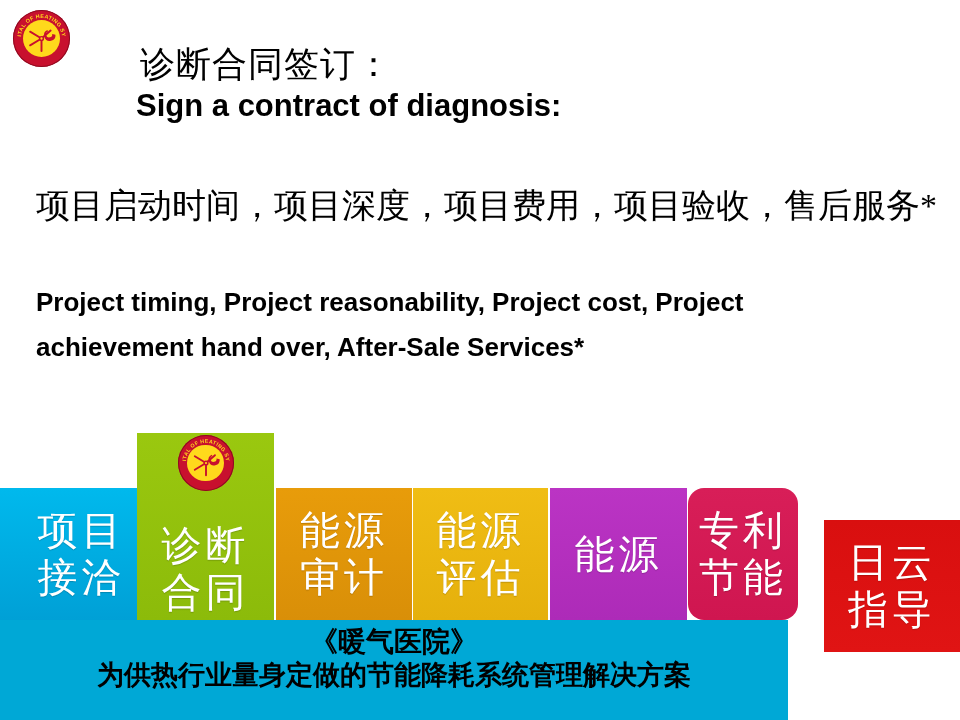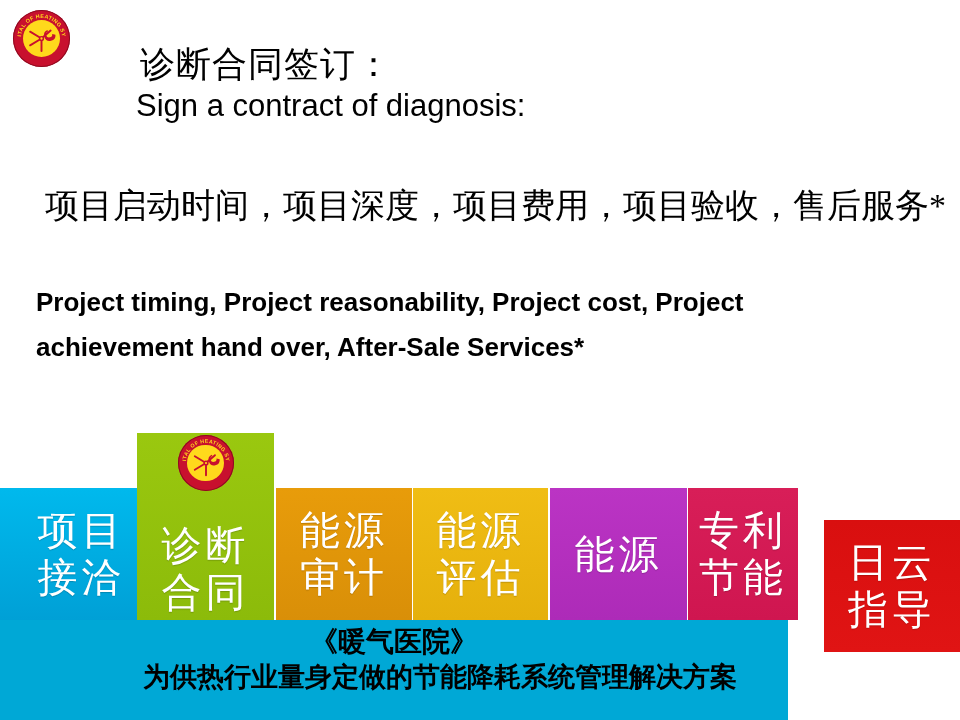--- a/index.html
+++ b/index.html
@@ -18,25 +18,25 @@
   .emblem .inner{position:absolute;border-radius:50%;background:#ffd91c;}
   .emblem svg{position:absolute;inset:0;width:100%;height:100%;}
 
   
   #top-logo{position:absolute;left:13px;top:10px;width:57px;height:57px;}
 
   
   #head-cn{position:absolute;left:140px;top:31px;font-family:"Liberation Serif",serif;
            font-size:35px;line-height:40px;color:#000;white-space:nowrap;letter-spacing:1px;margin-top:14px;}
   #head-en{position:absolute;left:136px;top:88px;font-family:"Liberation Sans",sans-serif;
-           font-weight:normal;font-size:31px;line-height:36px;color:#000;white-space:nowrap;}
+           font-weight:bold;font-size:31px;line-height:36px;color:#000;white-space:nowrap;}
 
   
   #body-cn{position:absolute;left:36px;top:183px;width:910px;
-           font-family:"Liberation Serif",serif;font-size:34px;line-height:46px;color:#000;text-align:right;}
+           font-family:"Liberation Serif",serif;font-size:34px;line-height:46px;color:#000;}
   #body-en{position:absolute;left:36px;top:280px;width:830px;
            font-family:"Liberation Sans",sans-serif;font-weight:bold;
            font-size:26px;line-height:45px;color:#000;}
 
   
   #tiles{position:absolute;left:0;top:488px;width:960px;height:132px;}
   .tile{position:absolute;top:0;height:132px;box-sizing:border-box;
         display:flex;flex-direction:column;align-items:center;justify-content:center;}
   .tile.tall{top:-55px;height:187px;justify-content:flex-end;padding-bottom:4px;}
   .tile .ln{font-family:"Liberation Serif",serif;color:#ffffff;
@@ -45,22 +45,22 @@
   .tile .tile-logo{position:absolute;top:2px;left:50%;transform:translateX(-50%);
                    width:56px;height:56px;}
 
   
   #footer{position:absolute;left:0;top:620px;width:788px;height:100px;
           background:#00a8d6;}
   #footer .f1{position:absolute;top:6px;left:0;width:100%;text-align:center;
               font-family:"Liberation Serif",serif;font-weight:bold;font-size:28px;
               line-height:32px;color:#000;}
   #footer .f2{position:absolute;top:42px;left:0;width:100%;text-align:center;
-              font-family:Liberation Sans, sans-serif;font-weight:bold;font-size:27px;
-              line-height:31px;color:#000;letter-spacing:0px;padding-left:46px;}
+              font-family:Liberation Mono, monospace;font-weight:bold;font-size:27px;
+              line-height:31px;color:#000;letter-spacing:0px;}
 </style>
 </head>
 <body>
 
 <div class="slide">
 
   <div id="top-logo" class="emblem">
     <div class="inner" style="left:17%;top:17%;right:17%;bottom:17%;"></div>
     <svg viewBox="0 0 100 100">
       <defs>
@@ -124,21 +124,21 @@
         <div class="ln">能源</div>
         <div class="ln">审计</div>
       </div>
       <div class="tile" style="left: 413px; width: 135px; background: linear-gradient(rgb(240, 189, 20) 0%, rgb(229, 176, 12) 100%);">
         <div class="ln">能源</div>
         <div class="ln">评估</div>
       </div>
       <div class="tile" style="left: 550px; width: 137px; background: linear-gradient(rgb(187, 52, 196) 0%, rgb(173, 43, 184) 100%);">
         <div class="ln">能源</div>
       </div>
-      <div class="tile" style="left: 688px; width: 110px; background: linear-gradient(rgb(216, 30, 88) 0%, rgb(207, 22, 80) 100%);">
+      <div class="tile" style="left: 688px; width: 110px; background: linear-gradient(rgb(216, 30, 88) 0%, rgb(207, 22, 80) 100%); border-radius: 16px;">
         <div class="ln">专利</div>
         <div class="ln">节能</div>
       </div>
       <div class="tile" style="left: 824px; width: 136px; background: linear-gradient(rgb(217, 15, 15) 0%, rgb(224, 20, 20) 100%); margin-top: 32px;">
         <div class="ln">日云</div>
         <div class="ln">指导</div>
       </div>
     </div>
 
   <div id="footer" style="background: rgb(0, 168, 214);">

